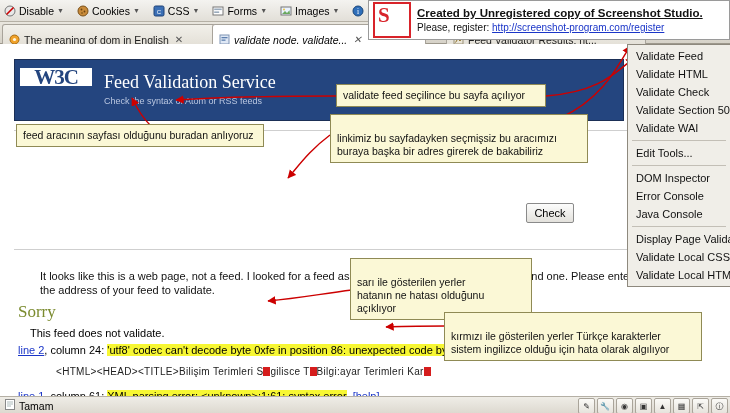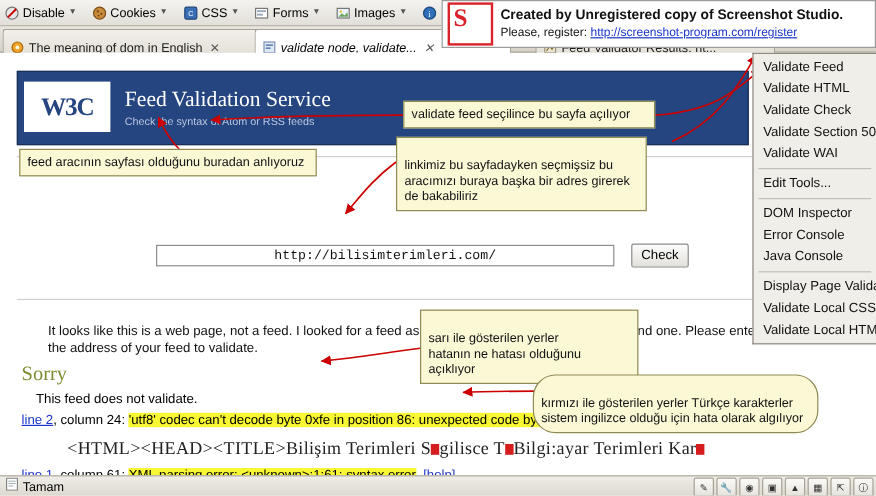--- a/index.html
+++ b/index.html
@@ -40,21 +40,21 @@
   
   .page {
     position:absolute; left:0; top:44px; width:730px; height:352px;
     background:#fff; overflow:hidden;
   }
   .w3c-band {
     position:absolute; left:14px; top:15px; width:608px; height:60px;
     background:#24457f; border:1px solid #1b2f56;
   }
   .w3c-logo {
-    position:absolute; left:20px; top:24px; width:72px; height:42px;
+    position:absolute; left:20px; top:24px; width:72px; height:18px;
     background:#fff; color:#24457f; font-weight:bold; font-size:21px;
     display:flex; align-items:center; justify-content:center;
     font-family:"Liberation Serif", serif; letter-spacing:-1px;
   }
   .fvs-title {
     position:absolute; left:104px; top:28px; color:#fff;
     font-size:18px; font-family:"Liberation Serif", serif;text-align:center;
   }
   .fvs-sub {
     position:absolute; left:104px; top:52px; color:#b9c6e0; font-size:9px;
@@ -81,22 +81,22 @@
   }
   .sorry {
     position:absolute; left:18px; top:258px;
     font-family:"Liberation Serif", serif; font-size:17px; color:#7b8b2f;
   }
   .sub-text { position:absolute; left:30px; top:283px; font-size:11px; }
   .errline { position:absolute; font-size:11px; }
   .errline a { color:#1a35c8; text-decoration:underline; }
   .hl-yellow { background:#f7f733; }
   .code-mono {
-    position:absolute; font-family:Liberation Serif, serif;
-    font-size:15px; color:#222; letter-spacing:0.3px;
+    position:absolute; font-family:Liberation Sans, sans-serif;
+    font-size:10px; color:#222; letter-spacing:0.3px;
   }
   .redbox { display:inline-block; width:7px; height:9px; background:#d51d1d; vertical-align:-1px; }
   
   .callout {
     position:absolute; background:#fbf8d6; border:1px solid #8f8a55;
     font-size:10.5px; line-height:13px; color:#111; padding:4px 6px;
     box-sizing:border-box;
   }
   .arrow-svg { position:absolute; left:0; top:0; width:730px; height:413px; pointer-events:none; }
   
@@ -117,21 +117,21 @@
     display:flex; align-items:center;
   }
   .nag-logo {
     width:34px; height:32px; margin:3px 6px 3px 4px; flex:0 0 auto;
     background:#fff; border:2px solid #d8232a; position:relative;
   }
   .nag-logo span {
     position:absolute; left:3px; top:-1px; font-size:21px; font-weight:bold;
     color:#d8232a; font-family:"Liberation Serif", serif;
   }
-  .nag-t1 { font-size:11.5px; font-weight:bold; color:#111; }
+  .nag-t1 { font-size:11.5px; font-weight:bold; color:#111;text-decoration:underline; }
   .nag-t2 { font-size:10px; color:#111; margin-top:3px; }
   .nag-t2 a { color:#1a35c8; text-decoration:underline; }
   
   .statusbar {
     position:absolute; left:0; bottom:0; width:730px; height:17px;
     background:linear-gradient(#efede7,#ddd9d0);
     border-top:1px solid #b5b0a5; box-sizing:border-box;
     display:flex; align-items:center; font-size:10.5px;
   }
   .sb-left { display:flex; align-items:flex-end; padding-left:5px; }
@@ -250,21 +250,20 @@
   <div class="w3c-band"></div>
   <div class="w3c-logo">
     <span>W3C</span>
   </div>
   <div class="fvs-title">Feed Validation Service</div>
   <div class="fvs-sub">Check the syntax of Atom or RSS feeds</div>
 
   <div class="sep-line" style="top:86px;"></div>
 
   <div class="url-row">
-    <div class="url-input">http://bilisimterimleri.com/</div>
     <div class="check-btn">Check</div>
   </div>
 
   <div class="sep-line" style="top:205px;"></div>
 
   <div class="notice">It looks like this is a web page, not a feed. I looked for a feed associated with this page, but couldn't find one. Please enter the address of your feed to validate.</div>
 
   <div class="sorry">Sorry</div>
   <div class="sub-text">This feed does not validate.</div>
 
@@ -304,28 +303,28 @@
 
   <path d="M446,326 C420,326 402,326 386,327" stroke="#cc0000" fill="none" stroke-width="1.4" marker-end="url(#ah)"></path>
 </svg>
 
 <div class="callout" style="left:336px; top:84px; width:210px;">
   <span>validate feed seçilince bu sayfa açılıyor</span>
 </div>
 <div class="callout" style="left:16px; top:124px; width:248px;">
   <span>feed aracının sayfası olduğunu buradan anlıyoruz</span>
 </div>
-<div class="callout" style="left:330px; top:114px; width:209px; white-space:pre-line;">
+<div class="callout" style="left:330px; top:114px; width:258px; white-space:pre-line;">
   <span>linkimiz bu sayfadayken seçmişsiz bu aracımızı buraya başka bir adres girerek de  bakabiliriz</span>
 </div>
 <div class="callout" style="left:350px; top:258px; width:182px; white-space:pre-line;">
   <span>sarı ile gösterilen yerler
 hatanın ne hatası olduğunu açıklıyor</span>
 </div>
-<div class="callout" style="left:444px; top:312px; width:238px; white-space:pre-line;border-radius:19px;">
+<div class="callout" style="left:444px; top:312px; width:258px; white-space:pre-line;">
   <span>kırmızı ile gösterilen yerler Türkçe karakterler
 sistem ingilizce olduğu için hata olarak algılıyor</span>
 </div>
 
 <div class="ctxmenu">
   <div class="ctx-item"><span>Validate Feed</span></div>
   <div class="ctx-item"><span>Validate HTML</span></div>
   <div class="ctx-item"><span>Validate Check</span></div>
   <div class="ctx-item"><span>Validate Section 508</span></div>
   <div class="ctx-item"><span>Validate WAI</span></div>

